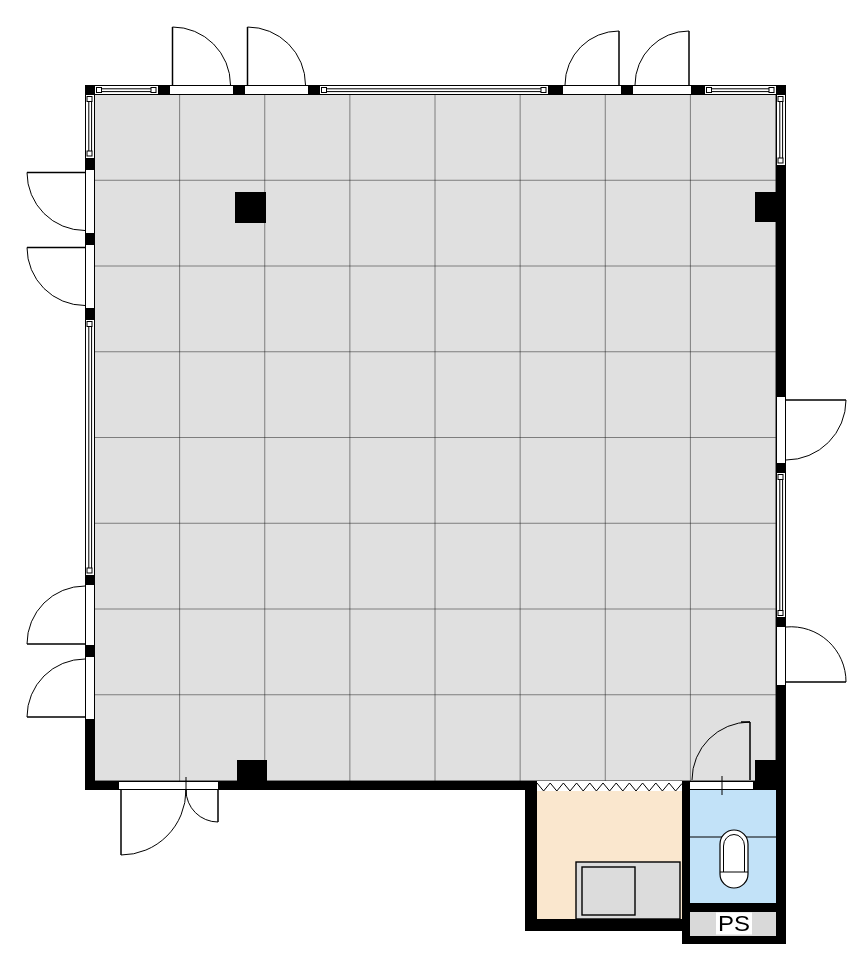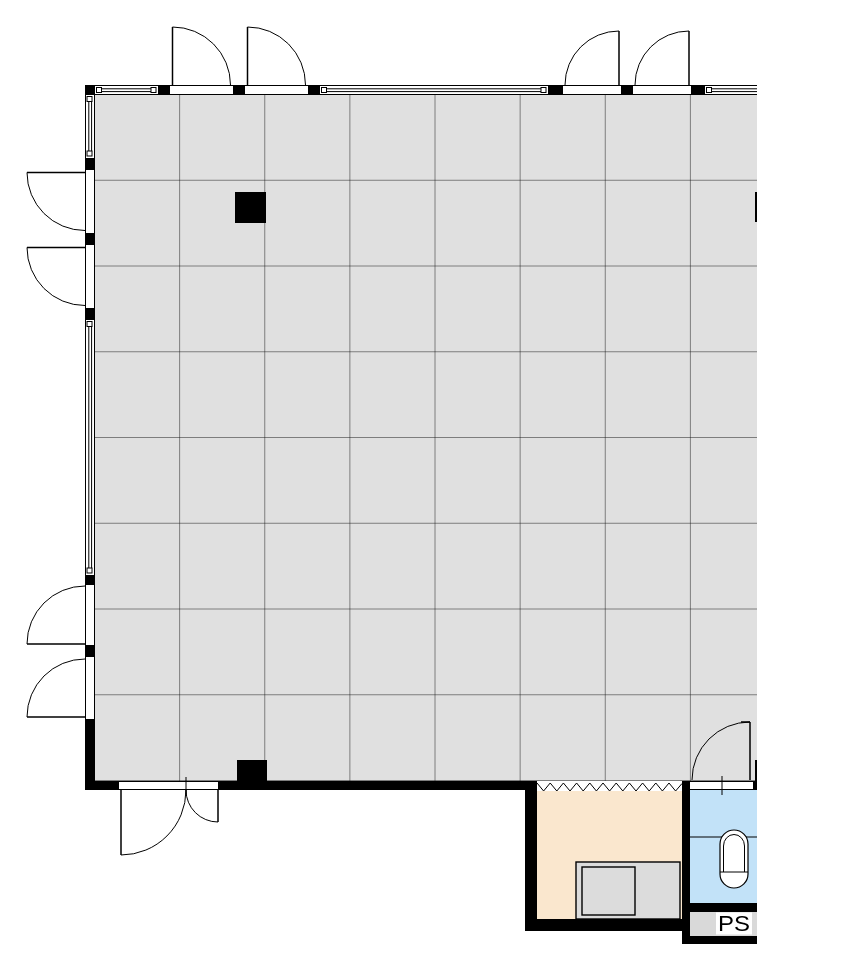--- a/index.html
+++ b/index.html
@@ -1,17 +1,17 @@
 <!DOCTYPE html>
 <html><head>
 <meta charset="utf-8">
 <style>
   html,body{margin:0;padding:0;background:#ffffff;}
   body{font-family:"Liberation Sans", sans-serif;}
-  .stage{position:relative;width:757px;height:972px;background:#fff;overflow:hidden;}
+  .stage{position:relative;width:865px;height:972px;background:#fff;overflow:hidden;}
   svg{display:block;}
   .thin{stroke:#000;stroke-width:1;fill:none;}
   .arc{stroke:#000;stroke-width:1;fill:none;}
   .leaf{stroke:#000;stroke-width:1.5;fill:none;}
   .sill{fill:#fff;}
   .capbox{fill:#fff;stroke:#000;stroke-width:1;}
   .wall{fill:#000;}
   .ps-text{font-family:"Liberation Sans", sans-serif;font-size:22px;fill:#000;}
 </style>
 </head>

